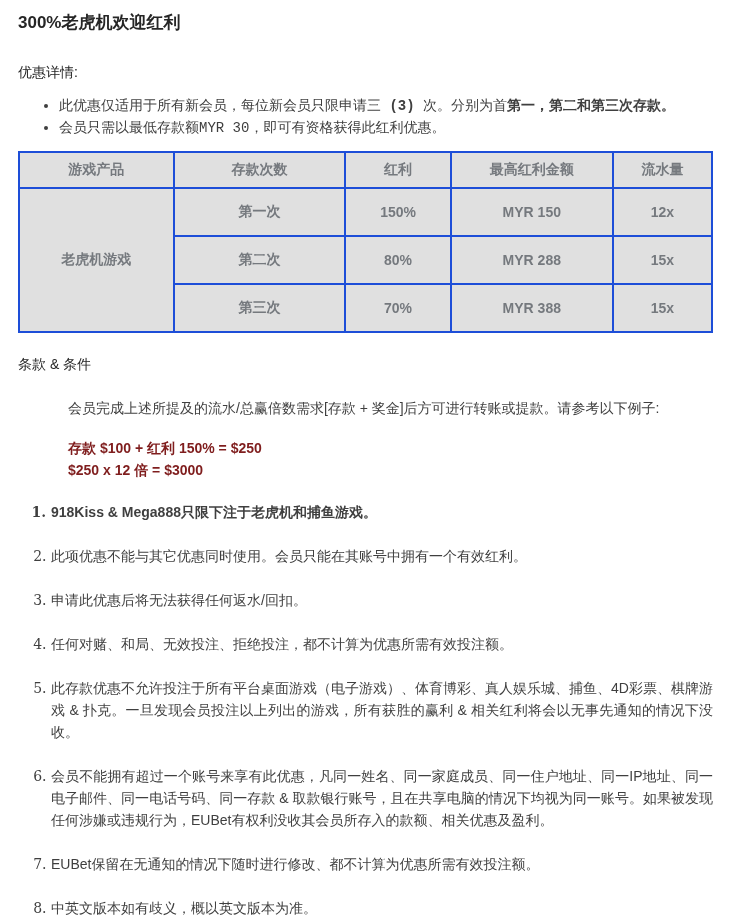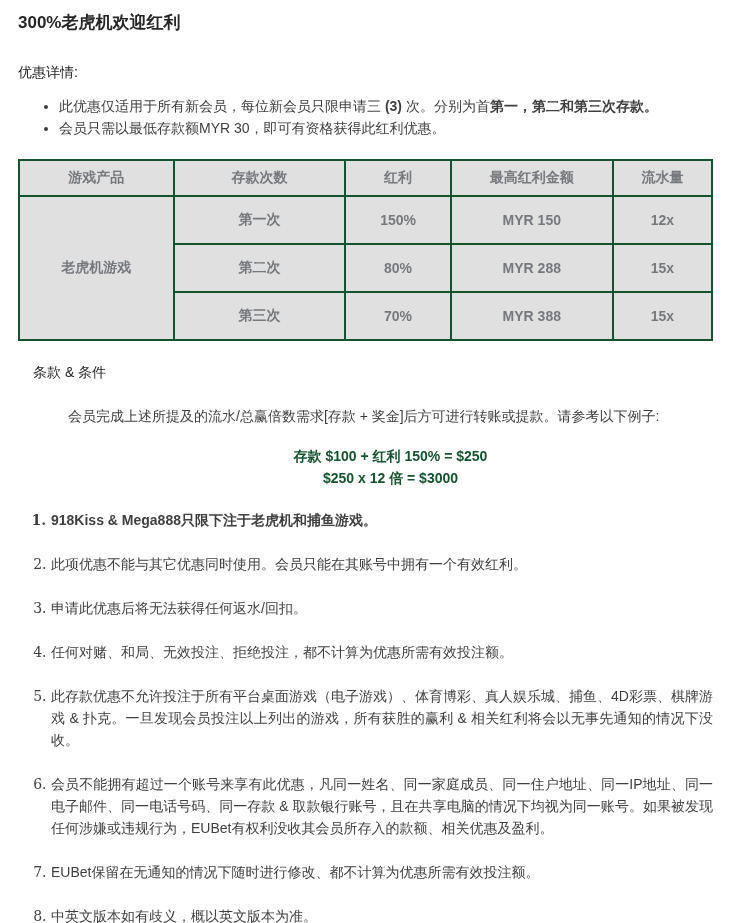--- a/index.html
+++ b/index.html
@@ -23,22 +23,23 @@
     line-height: 21px;
   }
   h2.section-heading {
     font-size: 14px;
     font-weight: normal;
     color: #262626;
     margin: 0 0 14px 0;
     line-height: 18px;
   }
   ul.details-list {
-    margin: 0 0 20px 0;
+    margin: 0 0 12px 0;
     padding: 0 0 0 41px;
+    font-family: Liberation Mono, monospace;
   }
   ul.details-list li {
     font-size: 14px;
     line-height: 22px;
     color: #3f3f3f;
   }
   ul.details-list li b { font-weight: bold; }
 
   table.bonus-table {
     width: 100%;
@@ -47,44 +48,43 @@
     margin: 0 0 22px 0;
   }
   table.bonus-table col.c1 { width: 22.3%; }
   table.bonus-table col.c2 { width: 24.8%; }
   table.bonus-table col.c3 { width: 15.2%; }
   table.bonus-table col.c4 { width: 23.4%; }
   table.bonus-table col.c5 { width: 14.3%; }
   table.bonus-table th,
   table.bonus-table td {
     background: #e0e0e0;
-    border: 2px solid #14532d;
+    border: 2px solid #1d4ed8;
     text-align: center;
     vertical-align: middle;
     font-size: 14px;
     font-weight: bold;
     color: #75797e;
   }
   table.bonus-table th { padding: 8px 4px; }
   table.bonus-table td { padding: 14px 4px; margin-top: 45px; }
 
-  h2.terms-heading { margin: 0 0 24px 15px; }
+  h2.terms-heading { margin: 0 0 24px 0; }
   p.terms-intro {
     margin: 0 0 18px 50px;
     font-size: 14px;
     line-height: 22px;
     color: #3f3f3f;
   }
   .example-block {
     margin: 0 0 0 50px;
     font-size: 14px;
     font-weight: bold;
     line-height: 22px;
-    color: #14532d;
-    text-align: center;
+    color: #7f1d1d;
   }
   ol.terms-list {
     margin: 20px 0 0 0;
     padding: 0 0 0 33px;
   }
   ol.terms-list li {
     font-size: 14px;
     line-height: 22px;
     margin-bottom: 22px;
     text-align: justify;

